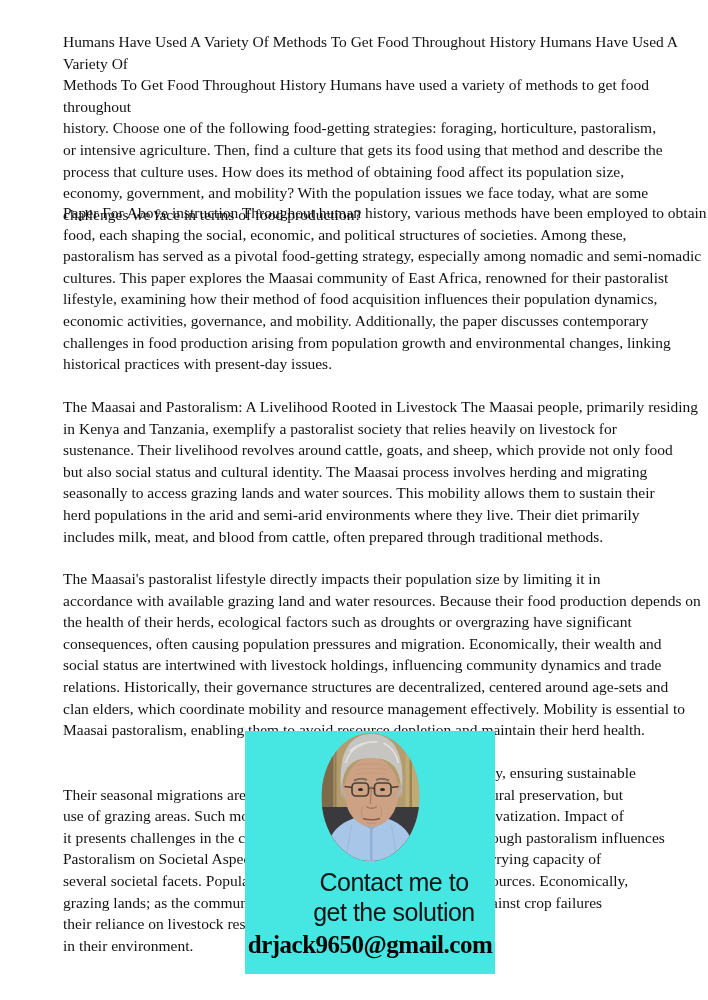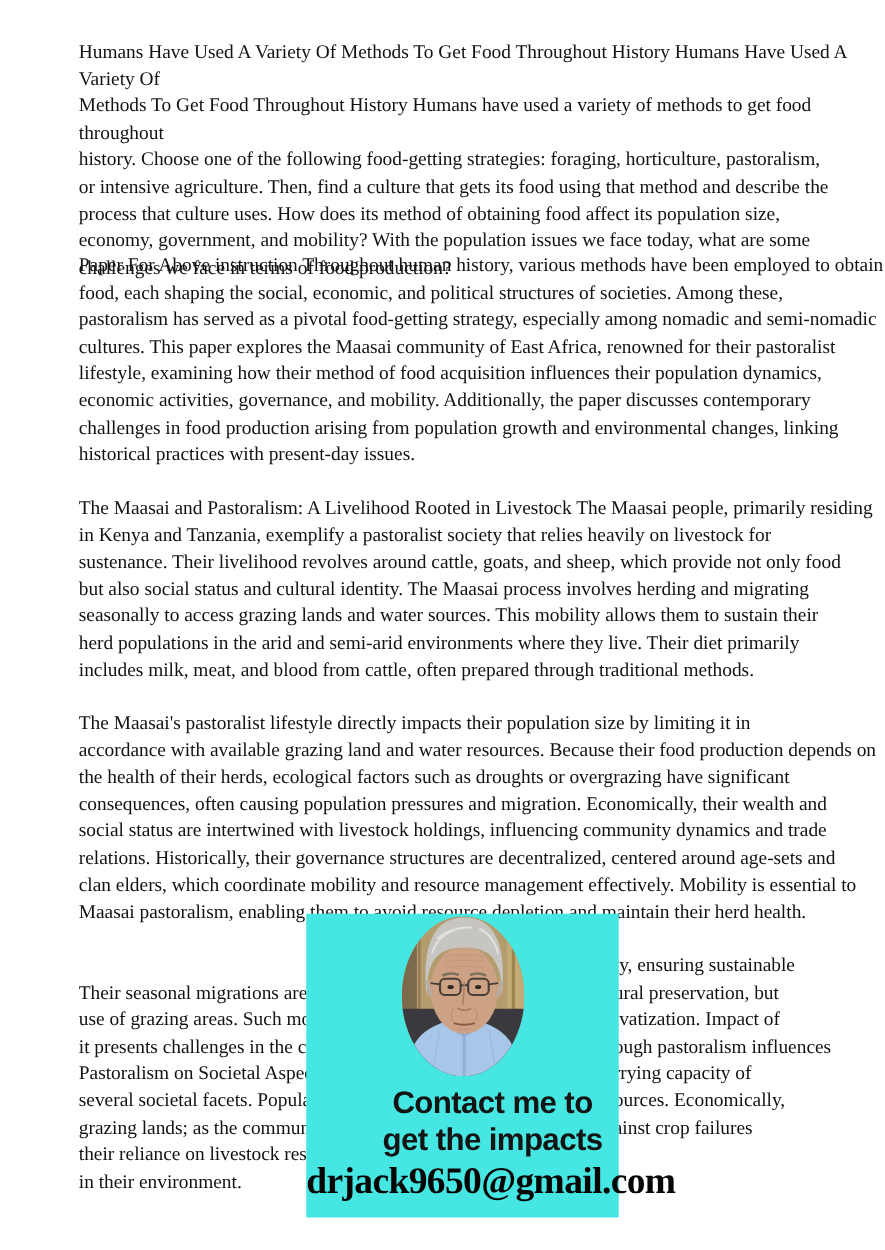--- a/index.html
+++ b/index.html
@@ -26,28 +26,28 @@
     background:#46e7e2;z-index:5;
   }
   .photo{
     position:absolute;left:76px;top:2px;width:99px;height:128px;
   }
   .photo svg{display:block;width:99px;height:128px;}
   .contact{
     position:absolute;left:0;top:136px;width:298px;
     text-align:center;
     font-family:"Liberation Sans", sans-serif;
-    font-weight:700;font-size:25px;line-height:30px;
+    font-weight:400;font-size:25px;line-height:30px;
     letter-spacing:-0.5px;color:#141414;
   }
   .email{
     position:absolute;left:0;top:200px;width:250px;
     text-align:center;
     font-family:"Liberation Serif", serif;
-    font-weight:700;font-size:30px;line-height:28px;
+    font-weight:700;font-size:25px;line-height:28px;
     letter-spacing:-0.5px;color:#050505;
   }
 </style>
 </head>
 <body>
 
 <div class="doc">
 
   <div class="para" style="top:31px">Humans Have Used A Variety Of Methods To Get Food Throughout History Humans Have Used A Variety Of
 Methods To Get Food Throughout History Humans have used a variety of methods to get food throughout
@@ -157,19 +157,19 @@
           <path d="M41.5,73 Q38.5,79 40.5,84 M58.5,73 Q61.5,79 59.5,84" stroke="#b58b6c" stroke-width="1" fill="none" opacity="0.7"></path>
 
           <path d="M41.5,85.5 Q50,88 58.5,85.5" stroke="#8a5a49" stroke-width="1.6" fill="none"></path>
           <path d="M45,90 Q50,91.2 55,90" stroke="#b98a70" stroke-width="1" fill="none" opacity="0.6"></path>
         </g>
       </svg>
     </div>
 
     <div class="contact">
       <div>Contact me to</div>
-      <div>get the impacts</div>
+      <div>get the solution</div>
     </div>
 
     <div class="email">drjack9650@gmail.com</div>
   </div>
 
 </div>
 
 </body></html>

